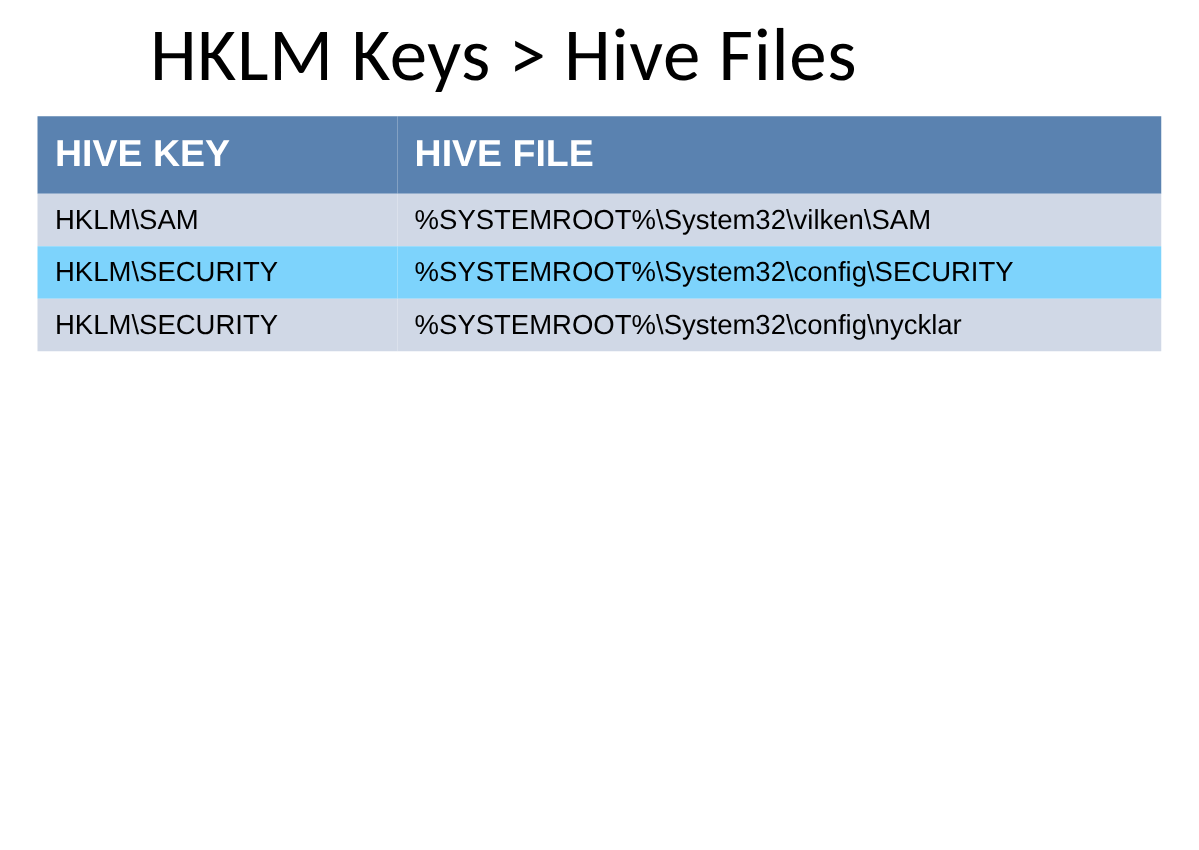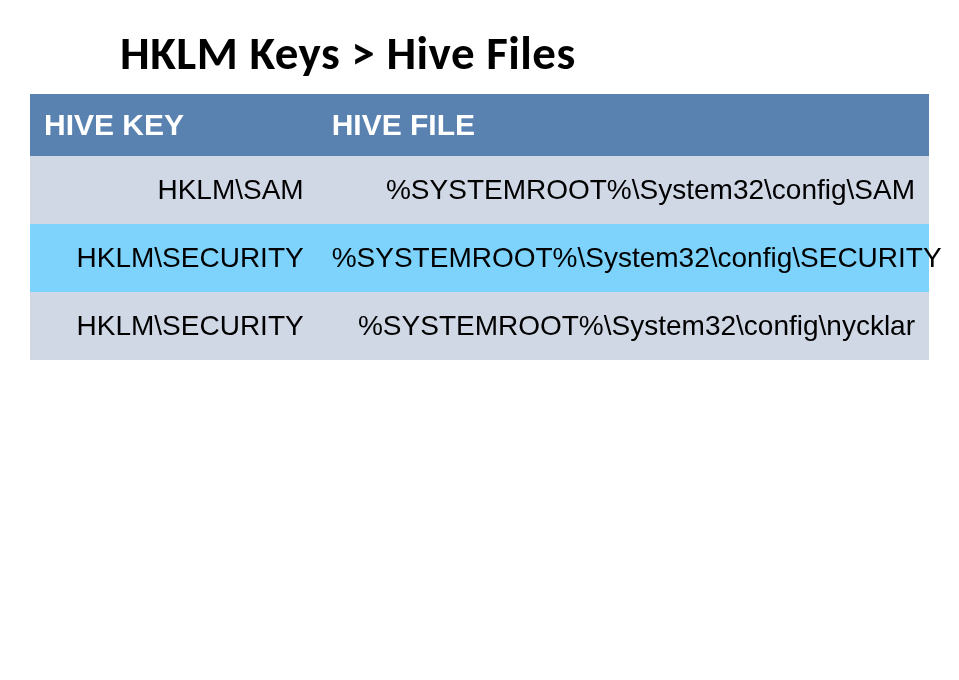--- a/index.html
+++ b/index.html
@@ -9,23 +9,23 @@
     height: 680px;
     background: #ffffff;
     font-family: Calibri, Arial, sans-serif;
     color: #000;
   }
   .slide {
     padding: 8px 30px 0 30px;
     box-sizing: border-box;
   }
   .title {
-    font-size: 47px;
-    font-weight: 700;
-    margin: 16px 0 12px 90px;
+    font-size: 60px;
+    font-weight: 400;
+    margin: 0 0 12px 90px;
     letter-spacing: 0.5px;
   }
   .bullets {
     margin: 10px 0 24px 0;
     padding-left: 38px;
   }
   .bullet {
     position: relative;
     font-size: 36px;
     line-height: 1.3;
@@ -48,25 +48,24 @@
   table.hive-table th {
     background: #5a82b0;
     color: #fff;
     font-weight: 700;
     font-size: 30px;
     text-align: left;
     padding: 14px 14px;
     font-family: Arial, sans-serif;
   }
   table.hive-table td {
-    font-size: 28px;
-    padding: 18px 14px;
+    font-size: 22px;
+    padding: 8px 14px;
     font-family: Arial, sans-serif;
     color: #000;
-    text-align: right;
   }
   table.hive-table tr.odd td { background: #d0d8e6; }
   table.hive-table tr.even td { background: #7dd3fc; }
   .col-key { width: 32%; }
   .col-file { width: 68%; }
 </style>
 </head>
 <body>
 
 <div class="slide">
@@ -80,21 +79,21 @@
     </colgroup>
     <thead>
       <tr>
         <th>HIVE KEY</th>
         <th>HIVE FILE</th>
       </tr>
     </thead>
     <tbody>
       <tr class="odd">
         <td>HKLM\SAM</td>
-        <td>%SYSTEMROOT%\System32\config\SAM</td>
+        <td>%SYSTEMROOT%\System32\vilken\SAM</td>
       </tr>
       <tr class="even">
         <td>HKLM\SECURITY</td>
         <td>%SYSTEMROOT%\System32\config\SECURITY</td>
       </tr>
       <tr class="odd">
         <td>HKLM\SECURITY</td>
         <td>%SYSTEMROOT%\System32\config\nycklar</td>
       </tr>
     </tbody>

